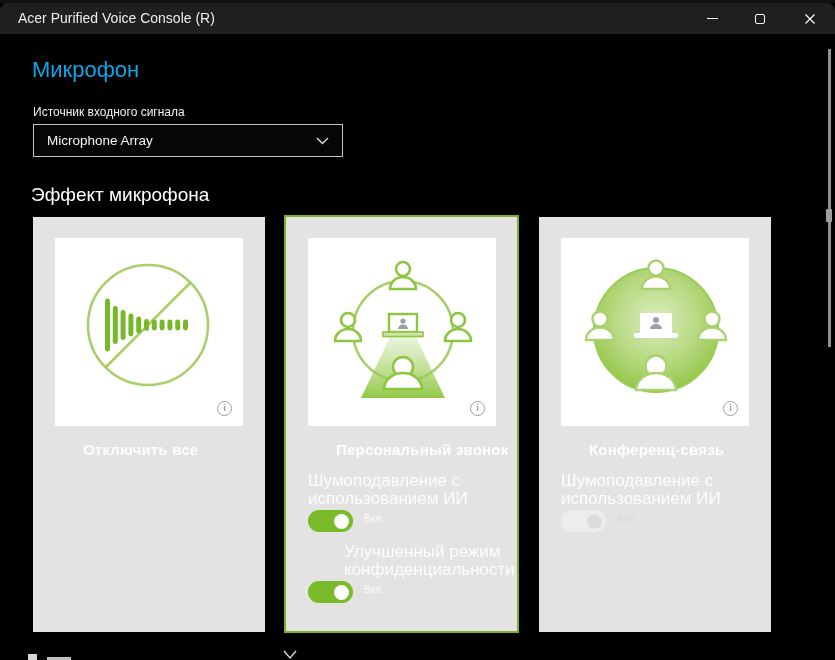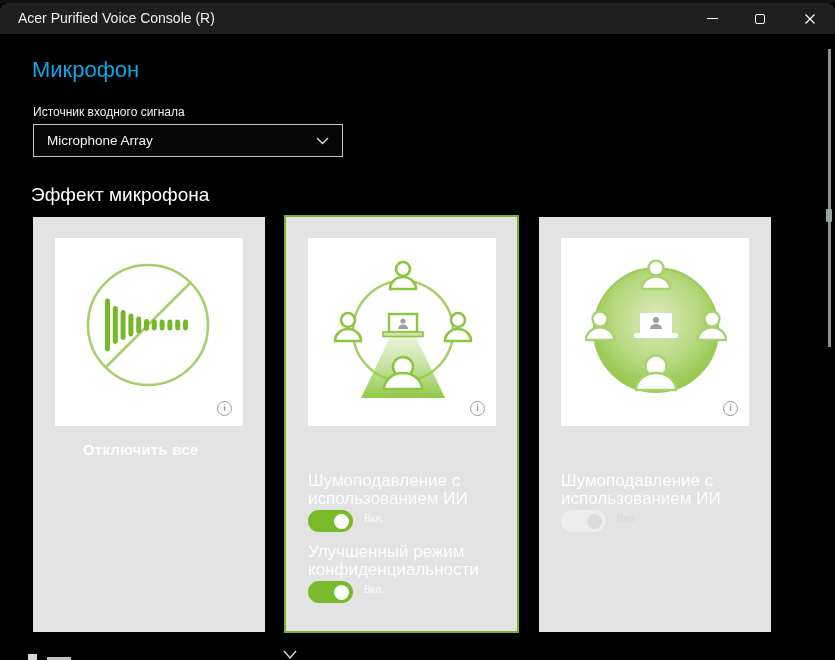--- a/index.html
+++ b/index.html
@@ -30,21 +30,21 @@
   #card2{left:284px;top:215px;width:235px;height:418px;border:2px solid #7ab32b;box-sizing:border-box;background:#e3e3e3;}
   .tile{position:absolute;left:22px;top:21px;width:188px;height:188px;background:#fff;}
   .tile svg{position:absolute;left:0;top:0;}
   .info{position:absolute;right:11px;bottom:10px;width:15px;height:15px;border:1.5px solid #9e9e9e;
     border-radius:50%;box-sizing:border-box;color:#9e9e9e;font-size:9.5px;line-height:11.5px;
     text-align:center;font-weight:700;}
   .card-title{position:absolute;left:22px;top:224px;width:195px;font-size:15px;font-weight:700;
     color:rgba(255,255,255,0.95);letter-spacing:0.2px;margin-left:28px;}
   .tgl-label{position:absolute;left:22px;width:196px;font-size:17px;line-height:17.5px;
     color:rgba(255,255,255,0.92);}
-  .lbl1{top:255px;} .lbl2{top:326px;}
+  .lbl1{top:255px;} .lbl2{top:326px;margin-left:36px;}
   .toggle{position:absolute;left:22px;width:45px;height:22px;border-radius:11px;background:#79ba2a;}
   .toggle .knob{position:absolute;top:3.5px;right:4px;width:15px;height:15px;border-radius:50%;background:#fff;}
   .tgl1{top:293px;} .tgl2{top:364px;}
   .toggle.disabled{background:#ededed;}
   .toggle.disabled .knob{background:#dcdcdc;}
   .vkl{position:absolute;left:78px;font-size:10px;color:rgba(255,255,255,0.88);}
   .vkl1{top:296px;} .vkl2{top:367px;}
   .vkl.dim{color:#d8d8d8;}
   
   .scrollbar-line{position:absolute;left:828px;top:49px;width:2.5px;height:298px;background:#8d9192;}
@@ -131,20 +131,21 @@
       <circle cx="95" cy="83" r="2.6" fill="#9aa0a6"></circle>
       <path d="M90,91 a5,4.5 0 0 1 10,0 z" fill="#9aa0a6"></path>
       <rect x="75" y="94" width="40" height="4.5" fill="#cfe3ab" stroke="#8cc63f" stroke-width="1.6"></rect>
       <g fill="#fff" stroke="#8cc63f" stroke-width="2.6">
         <circle cx="95" cy="129" r="10"></circle>
         <path d="M76,151 a19,16 0 0 1 38,0 z"></path>
       </g>
     </svg>
     <div class="info">i</div>
   </div>
+  <div class="card-title">Персональный звонок</div>
   <div class="tgl-label lbl1">Шумоподавление с использованием ИИ</div>
   <div class="toggle tgl1">
     <div class="knob"></div>
   </div>
   <div class="vkl vkl1">Вкл.</div>
   <div class="tgl-label lbl2">Улучшенный режим конфиденциальности</div>
   <div class="toggle tgl2">
     <div class="knob"></div>
   </div>
   <div class="vkl vkl2">Вкл.</div>
@@ -173,20 +174,21 @@
       <circle cx="95" cy="82" r="3" fill="#9aa0a6"></circle>
       <path d="M89,91 a6,5 0 0 1 12,0 z" fill="#9aa0a6"></path>
       <rect x="73" y="95" width="44" height="5" rx="2" fill="#fff"></rect>
       <g fill="#fff" stroke="#aad170" stroke-width="2.4">
         <circle cx="95" cy="128" r="10.5"></circle>
         <path d="M75,152 a20,17 0 0 1 40,0 z"></path>
       </g>
     </svg>
     <div class="info">i</div>
   </div>
+  <div class="card-title">Конференц-связь</div>
   <div class="tgl-label lbl1">Шумоподавление с использованием ИИ</div>
   <div class="toggle tgl1 disabled">
     <div class="knob"></div>
   </div>
   <div class="vkl vkl1 dim">Вкл.</div>
 </div>
 
 <div class="scrollbar-line"></div>
 <div class="scroll-notch"></div>
 

